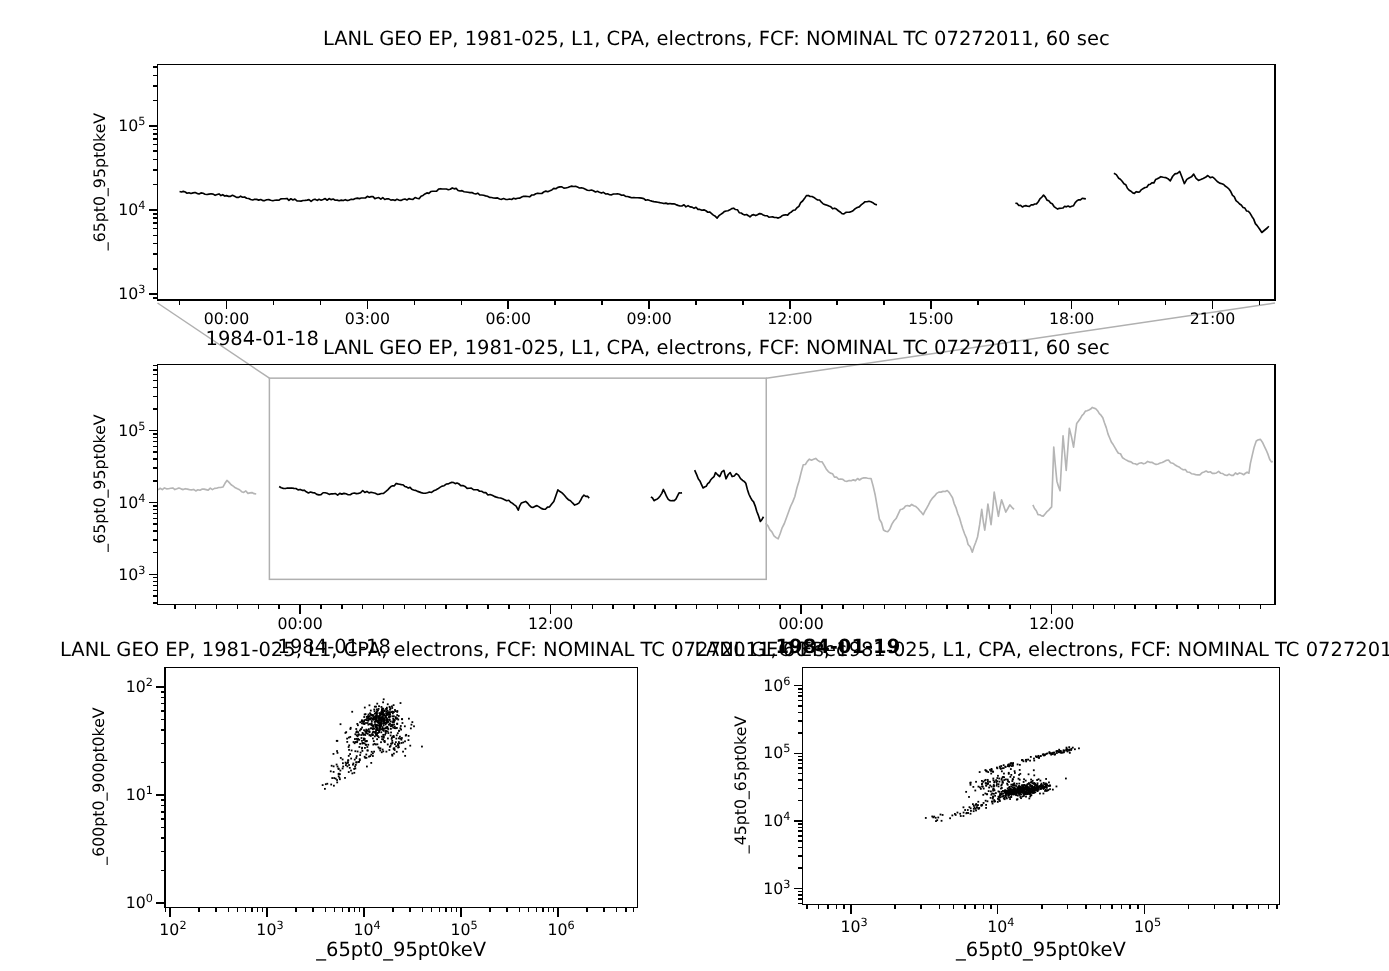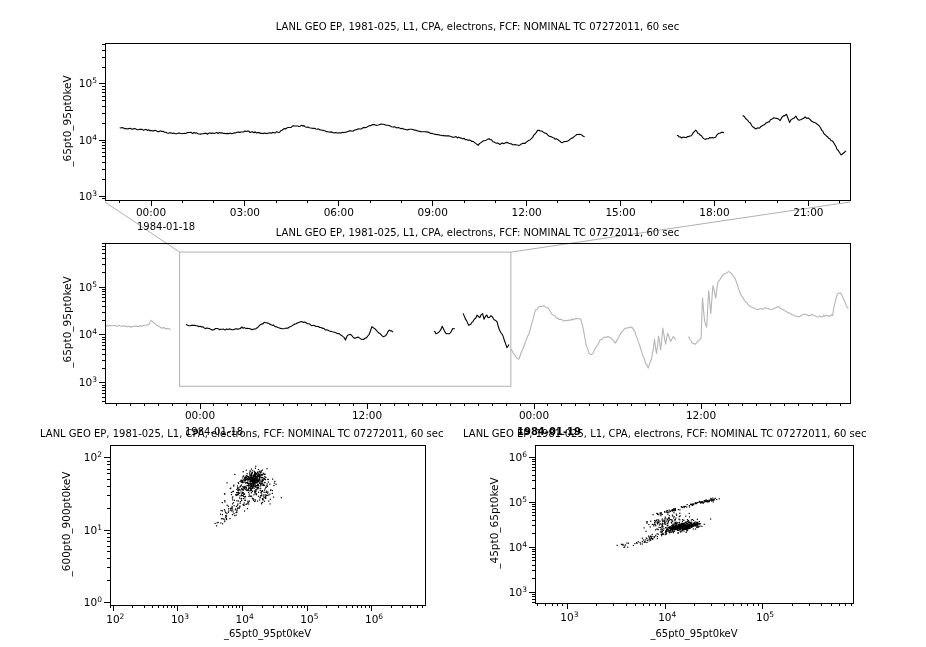--- a/index.html
+++ b/index.html
@@ -1,19 +1,19 @@
 <!DOCTYPE html>
 <html><head>
 <meta charset="utf-8">
 <style>
   html,body{margin:0;padding:0;background:#fff;}
   #canvas{position:relative;width:926px;height:647px;background:#fff;overflow:hidden;
           font-family:"DejaVu Sans","Liberation Sans",sans-serif;color:#000;}
   #plot-svg{position:absolute;left:0;top:0;}
-  .txt{position:absolute;font-size:10px;line-height:12px;white-space:nowrap;}
+  .txt{position:absolute;font-size:13px;line-height:12px;white-space:nowrap;}
   .ctr{text-align:center;}
   .vlab{position:absolute;font-size:10.5px;white-space:nowrap;
         transform:translate(-50%,-50%) rotate(-90deg);}
   .overlay{position:absolute;background:transparent;}
   svg text{font-family:"DejaVu Sans","Liberation Sans",sans-serif;font-size:10.5px;fill:#000;}
 </style>
 </head>
 <body>
 
 <div id="canvas">

